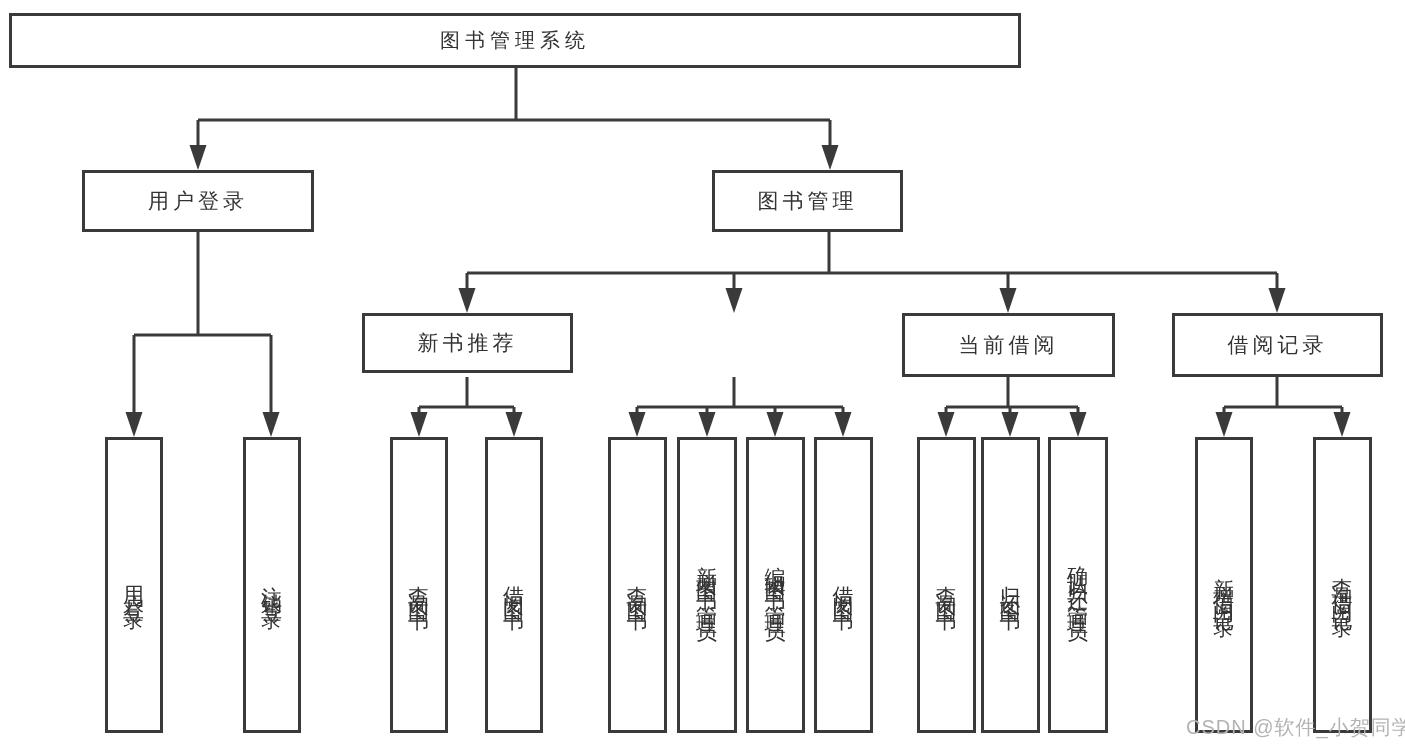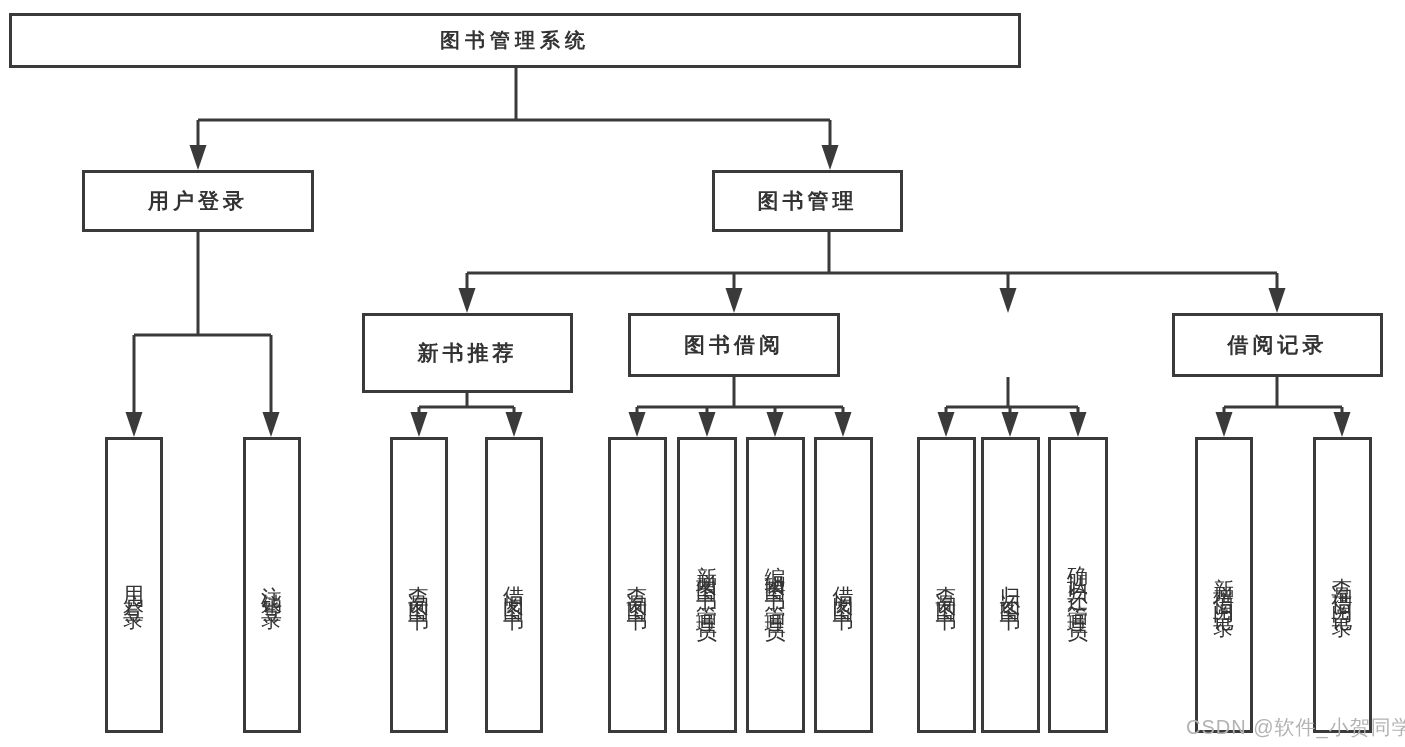--- a/index.html
+++ b/index.html
@@ -31,21 +31,20 @@
     display: flex;
     align-items: center;
     justify-content: center;
     text-align: center;
   }
   .hlabel {
     font-size: 21px;
     letter-spacing: 4px;
     white-space: nowrap;
     color: #333333;
-    font-weight: bold;
   }
   .hlabel.title {
     font-size: 20px;
     letter-spacing: 5px;
   }
   .vlabel {
     writing-mode: vertical-rl;
     text-orientation: mixed;
     font-size: 21px;
     letter-spacing: 8px;
@@ -104,25 +103,25 @@
     <span class="hlabel title">图书管理系统</span>
   </div>
 
   <div class="node" style="left:82px; top:170px; width:232px; height:62px;">
     <span class="hlabel">用户登录</span>
   </div>
   <div class="node" style="left:712px; top:170px; width:191px; height:62px;">
     <span class="hlabel">图书管理</span>
   </div>
 
-  <div class="node" style="left:362px; top:313px; width:211px; height:80px;">
+  <div class="node" style="left:362px; top:313px; width:211px; height:60px;">
     <span class="hlabel">新书推荐</span>
   </div>
-  <div class="node" style="left:628px; top:313px; width:212px; height:64px;">
-    <span class="hlabel">图书借阅</span>
+  <div class="node" style="left:902px; top:313px; width:213px; height:64px;">
+    <span class="hlabel">当前借阅</span>
   </div>
   <div class="node" style="left:1172px; top:313px; width:211px; height:64px;">
     <span class="hlabel">借阅记录</span>
   </div>
 
   <div class="node" style="left:105px; top:437px; width:58px; height:296px;">
     <span class="vlabel">用户登录</span>
   </div>
   <div class="node" style="left:243px; top:437px; width:58px; height:296px;">
     <span class="vlabel">注销登录</span>

